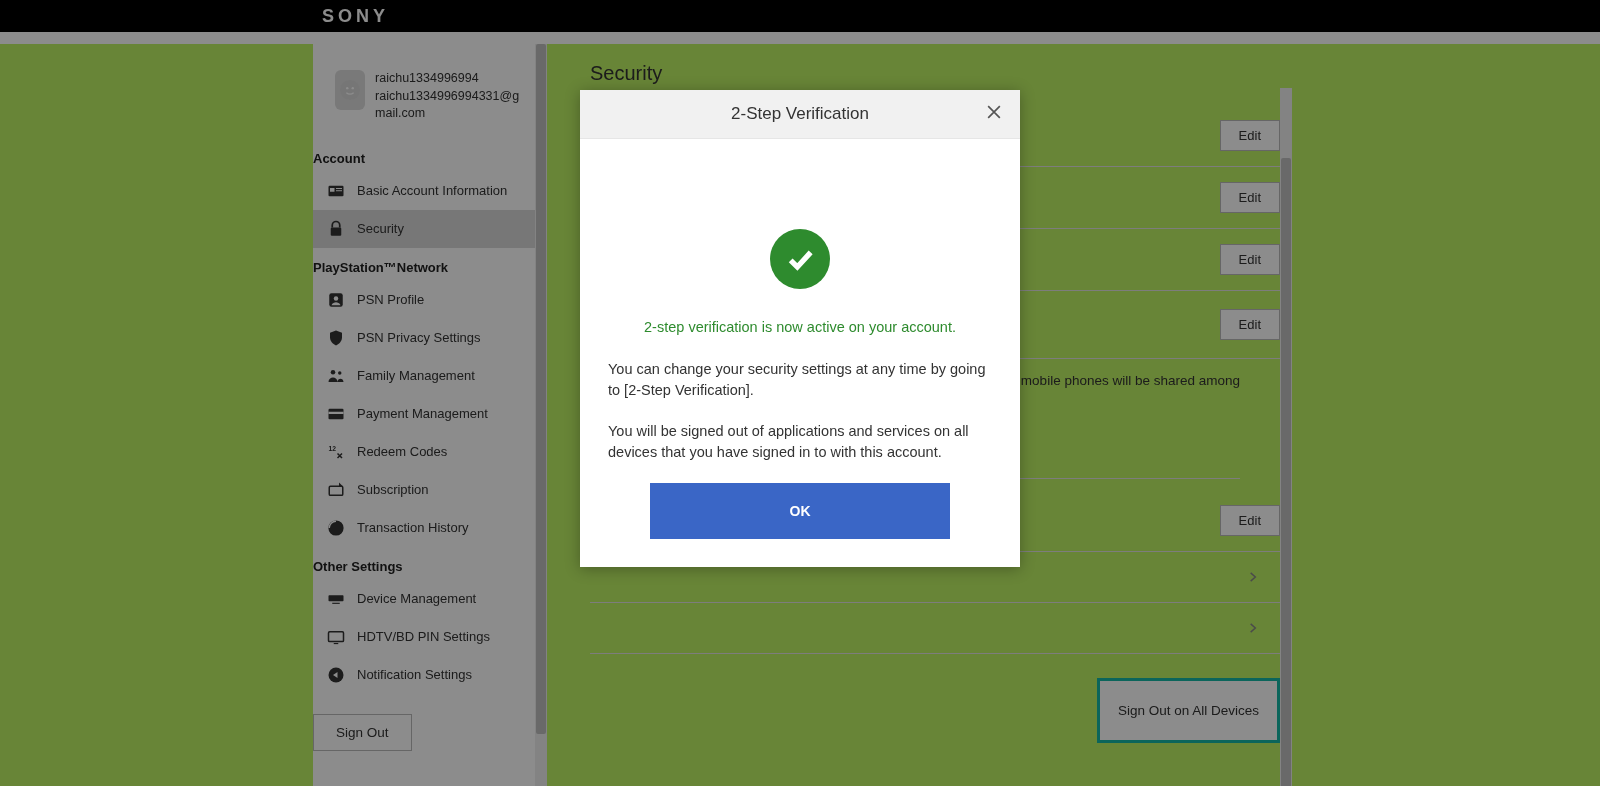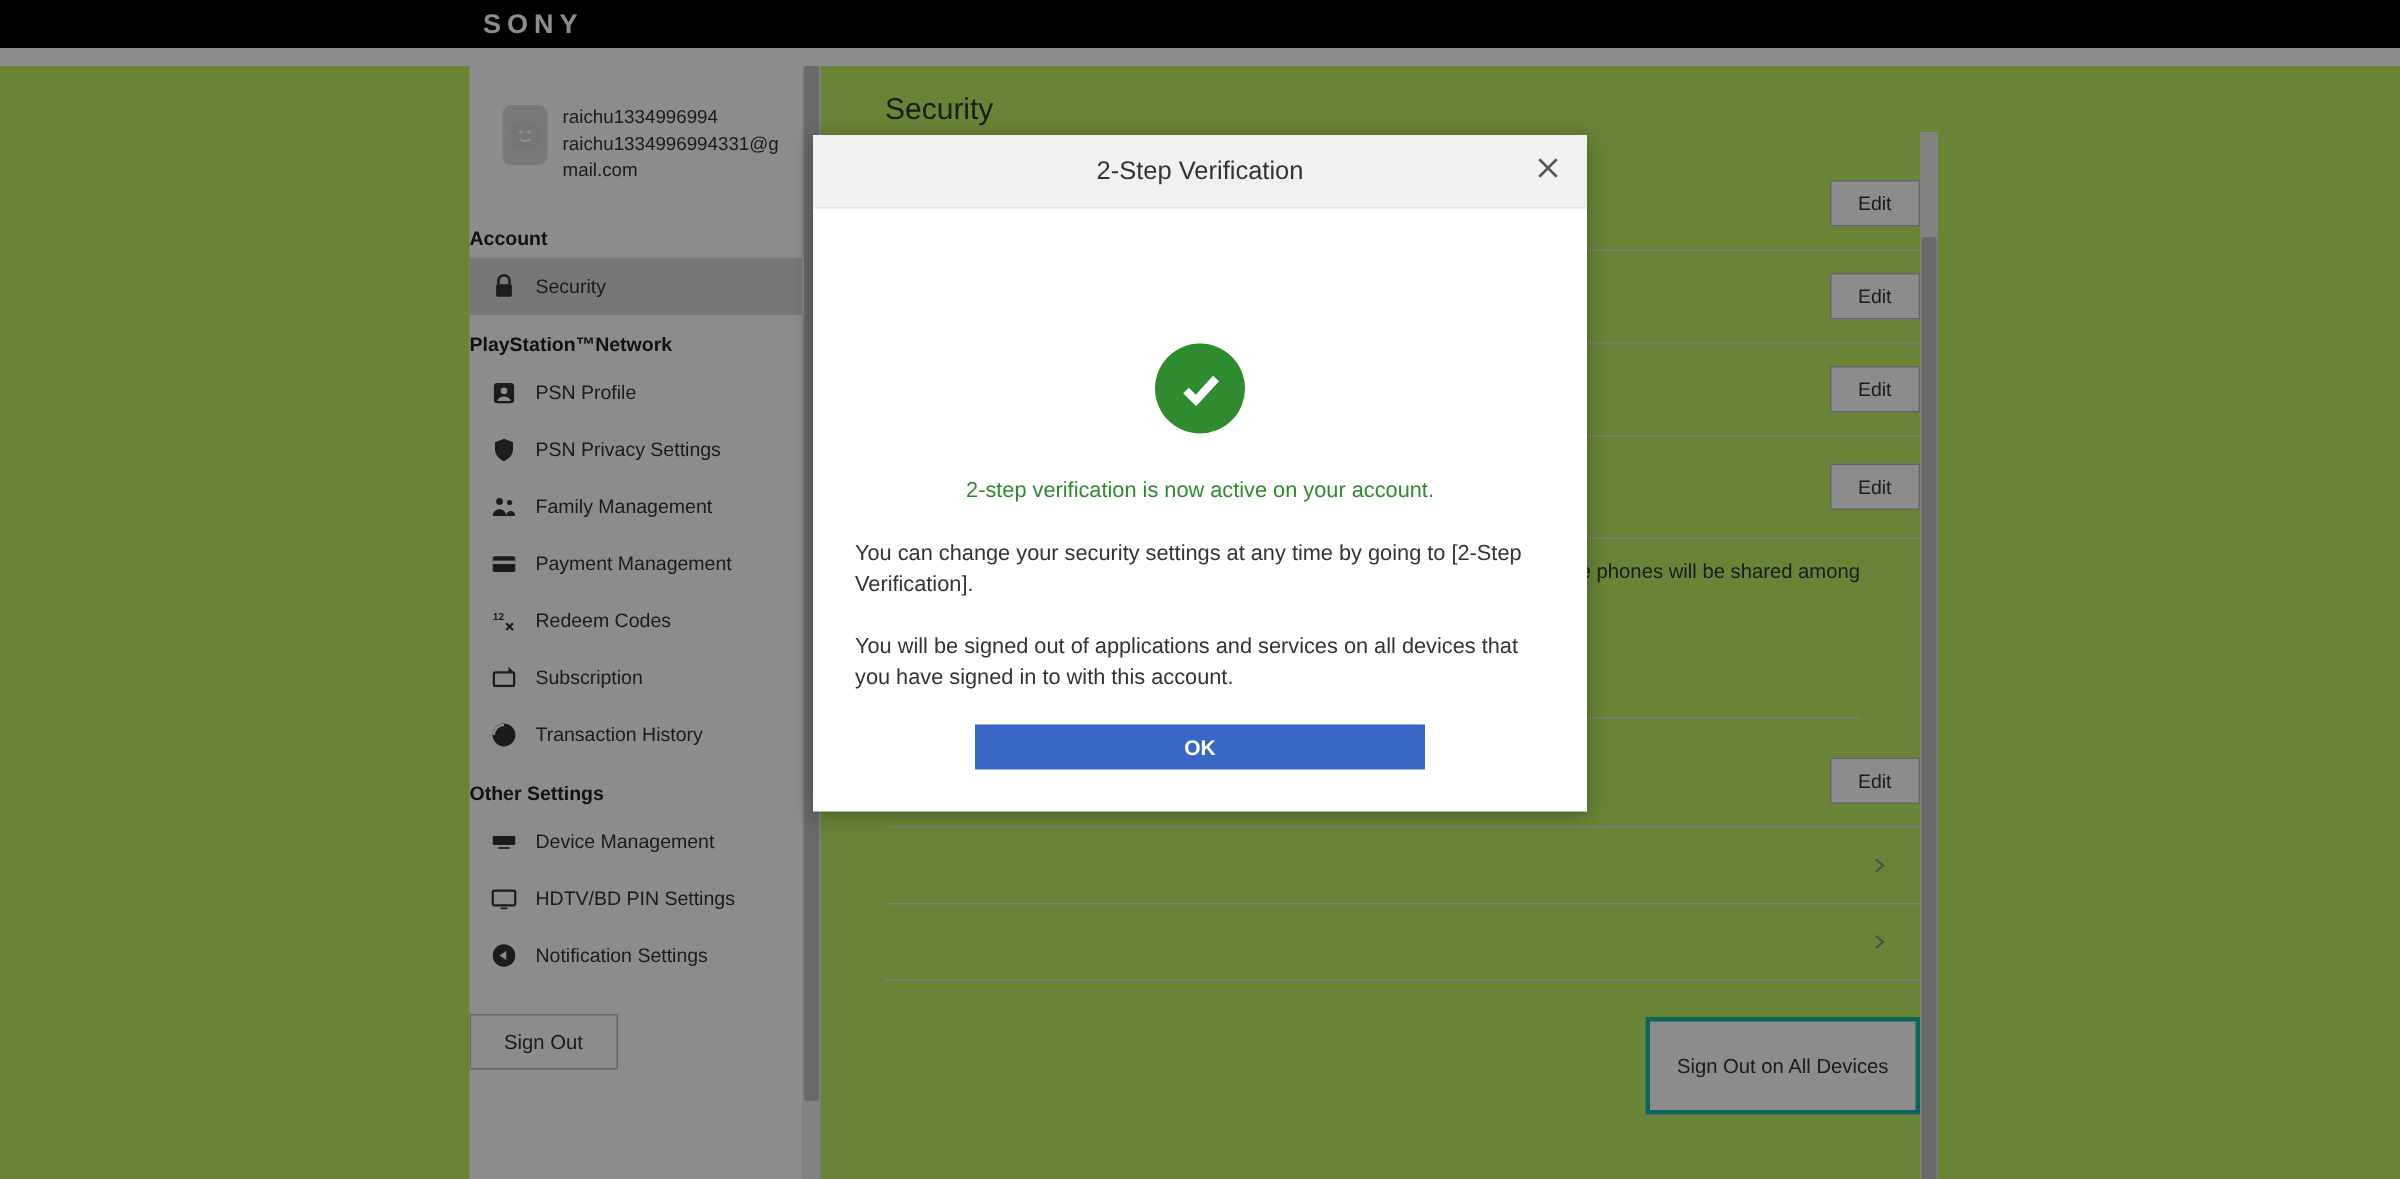--- a/index.html
+++ b/index.html
@@ -32,32 +32,32 @@
   .chev-row { border-bottom:1px solid #e4e4e4; padding:18px 0; display:flex; align-items:center; justify-content:flex-end; cursor:pointer; }
   .chev-icon { width:14px; height:14px; display:inline-block; margin-right:20px; }
   .chev-icon svg { width:14px; height:14px; fill:none; stroke:#888; stroke-width:2.5; }
   .signout-all { text-align:right; padding:24px 0; }
   .signout-all-btn { border:3px solid #14b8a6; background:#fff; padding:22px 18px; font-size:13.5px; color:#333; cursor:pointer; }
 
   .right-scrollbar { position: absolute; left: 1280px; top: 44px; width: 12px; bottom: 0; background: #eee; }
   .right-scrollbar::before { content:''; position:absolute; left:1px; top:70px; width:10px; height:640px; background:#c0c0c0; border-radius:2px; }
 
   .overlay { position:absolute; inset:0; background:rgba(0,0,0,0.45); display:flex; align-items:flex-start; justify-content:center; }
-  .modal { margin-top:90px; width:516px; background:#fff; box-shadow:0 2px 14px rgba(0,0,0,0.3); }
+  .modal { margin-top:90px; width:440px; background:#fff; box-shadow:0 2px 14px rgba(0,0,0,0.3); }
   .modal-header { background:#f1f1f1; padding:14px 16px; display:flex; align-items:center; justify-content:center; position:relative; border-bottom:1px solid #e6e6e6; }
   .modal-title { font-size:17px; color:#333; }
   .modal-close { position:absolute; right:14px; top:10px; width:24px; height:24px; cursor:pointer; display:flex; align-items:center; justify-content:center; }
   .modal-close svg { width:20px; height:20px; stroke:#555; stroke-width:2; }
   .modal-body { padding: 30px 28px 28px 28px; }
   .check-wrap { display:flex; justify-content:center; margin:60px 0 30px 0; }
   .check-circle { width:60px; height:60px; border-radius:50%; background:#2e8b2e; display:flex; align-items:center; justify-content:center; }
   .check-circle svg { width:32px; height:32px; stroke:#fff; stroke-width:4; fill:none; }
   .active-msg { text-align:center; color:#2e8b2e; font-size:14.5px; margin-bottom:24px;margin-top:28px; }
   .modal-text { font-size:14.5px; color:#333; line-height:1.45; margin-bottom:20px; }
-  .ok-btn { display:block; width:300px; margin:18px auto 0 auto; background:#3a66c6; color:#fff; border:none; padding:7px 0; font-size:14px; font-weight:600; cursor:pointer; }
+  .ok-btn { display:block; width:300px; margin:18px auto 0 auto; background:#3a66c6; color:#fff; border:none; padding:20px 0; font-size:14px; font-weight:600; cursor:pointer; }
 </style>
 </head>
 <body>
 
 <div class="topbar">
   <span class="sony-logo">SONY</span>
 </div>
 
 <div class="main-wrap">
 
@@ -71,20 +71,31 @@
             <path d="M8 15 q4 3 8 0" stroke="#fff" stroke-width="1.5" fill="none"></path>
           </svg>
       </div>
       <div class="profile-text">
         <div>raichu1334996994</div>
         <div>raichu1334996994331@gmail.com</div>
       </div>
     </div>
 
     <div class="section-title">Account</div>
+    <div class="nav-item">
+      <span class="nicon">
+          <svg viewBox="0 0 24 24">
+            <rect x="2" y="5" width="20" height="14" rx="1.5"></rect>
+            <rect x="4" y="8" width="6" height="5" fill="#fff"></rect>
+            <rect x="12" y="8" width="8" height="1.3" fill="#fff"></rect>
+            <rect x="12" y="11" width="8" height="1.3" fill="#fff"></rect>
+          </svg>
+        </span>
+      <span>Basic Account Information</span>
+    </div>
     <div class="nav-item active">
       <span class="nicon">
           <svg viewBox="0 0 24 24">
             <path d="M7 10V7a5 5 0 0110 0v3" fill="none" stroke="#333" stroke-width="2.3"></path>
             <rect x="5" y="10" width="14" height="11" rx="1.5"></rect>
           </svg>
         </span>
       <span>Security</span>
     </div>
 

